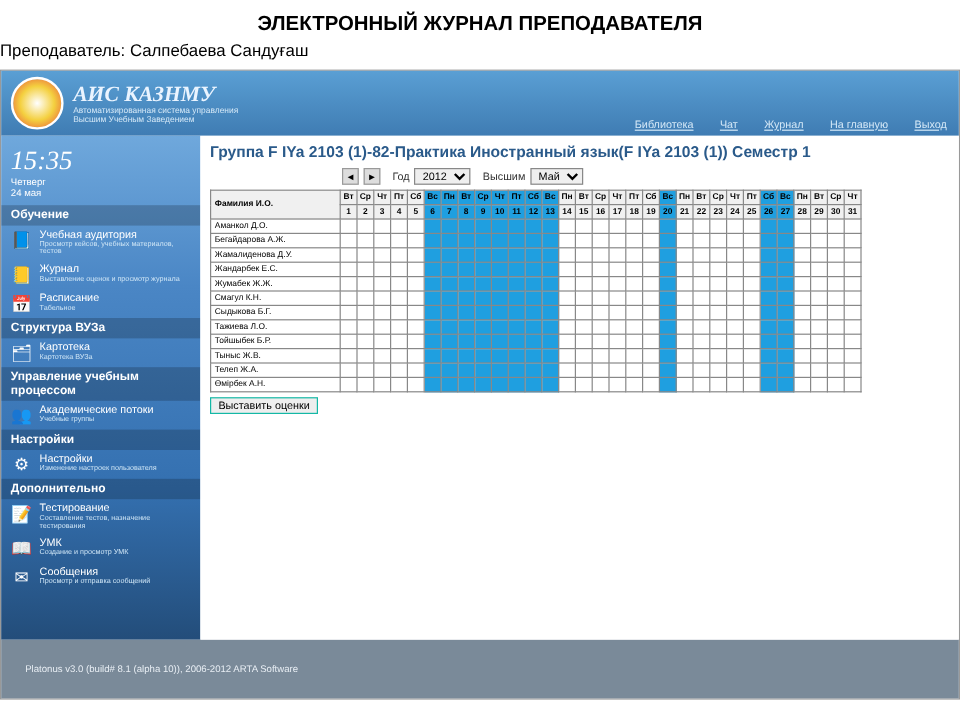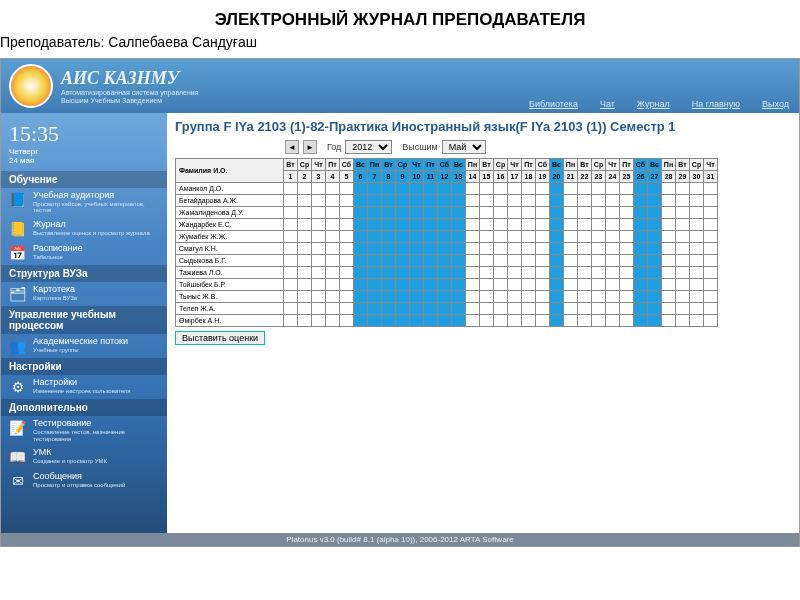--- a/index.html
+++ b/index.html
@@ -10,42 +10,42 @@
 .topbar{background:linear-gradient(#5a9fd4,#3f7cb3);height:54px;display:flex;align-items:center;padding:5px 8px;position:relative}
 .logo{width:44px;height:44px;border-radius:50%;background:radial-gradient(#fff,#f4d03f,#e74c3c);border:2px solid #fff;margin-right:8px}
 .brand{color:#fff}
 .brand-title{font-family:Georgia,serif;font-size:18px;font-style:italic;font-weight:bold;color:#eaf4ff}
 .brand-sub{font-size:7px;color:#d4e8f7;line-height:1.1}
 .toplinks{position:absolute;right:10px;bottom:4px;font-size:9px;color:#d4e8f7}
 .toplinks span{text-decoration:underline;cursor:pointer;margin-left:22px}
 .body{display:flex;height:420px}
 .sidebar{width:166px;background:linear-gradient(180deg,#6fa8dc 0%,#4a86c5 30%,#3470b0 70%,#234d7a 100%);color:#fff;padding:4px 0;overflow:hidden}
 .clock{padding:4px 8px 6px}
-.clock-time{font-family:Georgia,serif;font-size:22px;}
+.clock-time{font-family:Georgia,serif;font-size:22px;font-style:italic}
 .clock-date{font-size:8px}
 .section-h{background:rgba(0,0,0,.2);padding:3px 8px;font-weight:bold;font-size:10px}
 .nav-item{display:flex;align-items:flex-start;padding:3px 8px;cursor:pointer}
 .nav-icon{width:18px;height:18px;margin-right:6px;flex-shrink:0;display:flex;align-items:center;justify-content:center;font-size:14px}
 .nav-text{line-height:1.1}
 .nav-label{font-size:9px}
 .nav-desc{font-size:6px;color:#cde4f5}
 .main{flex:1;background:#fff;padding:6px 8px;overflow:auto}
 .group-title{color:#2a5a8a;font-size:13px;font-weight:bold;margin-bottom:6px}
 .controls{display:flex;align-items:center;gap:4px;margin-bottom:4px;padding-left:110px}
 .arrow-btn{width:14px;height:14px;background:#ddd;border:1px solid #999;font-size:8px;display:flex;align-items:center;justify-content:center;cursor:pointer}
 .controls label{font-size:9px;color:#333;margin-left:6px}
 .controls select{font-size:9px;border:1px solid #888;padding:0 2px;height:14px}
 .grid{border-collapse:collapse;font-size:7px}
 .grid th,.grid td{border:1px solid #888;padding:0;text-align:center}
 .grid .name-col{width:108px;text-align:left;padding:1px 3px;font-size:7px}
 .grid .day-col{width:14px;height:12px}
 .hdr{background:#f0f0f0;font-weight:bold}
 .hl{background:#1f9fe0}
 .submit-btn{margin-top:4px;font-size:9px;padding:1px 6px;border:1px solid #14b8a6;background:#eee;cursor:pointer}
-.footer{background:#7a8a99;color:#e8eef4;font-size:8px;text-align:center;padding:2px}
+.footer{background:#7a8a99;color:#e8eef4;font-size:8px;padding:20px}
 </style>
 </head>
 <body>
 
 <div class="page-title">ЭЛЕКТРОННЫЙ ЖУРНАЛ ПРЕПОДАВАТЕЛЯ</div>
 <div class="subtitle">
   <span>Преподаватель: </span><span>Салпебаева Сандуғаш</span>
 </div>
 
 <div class="app">

